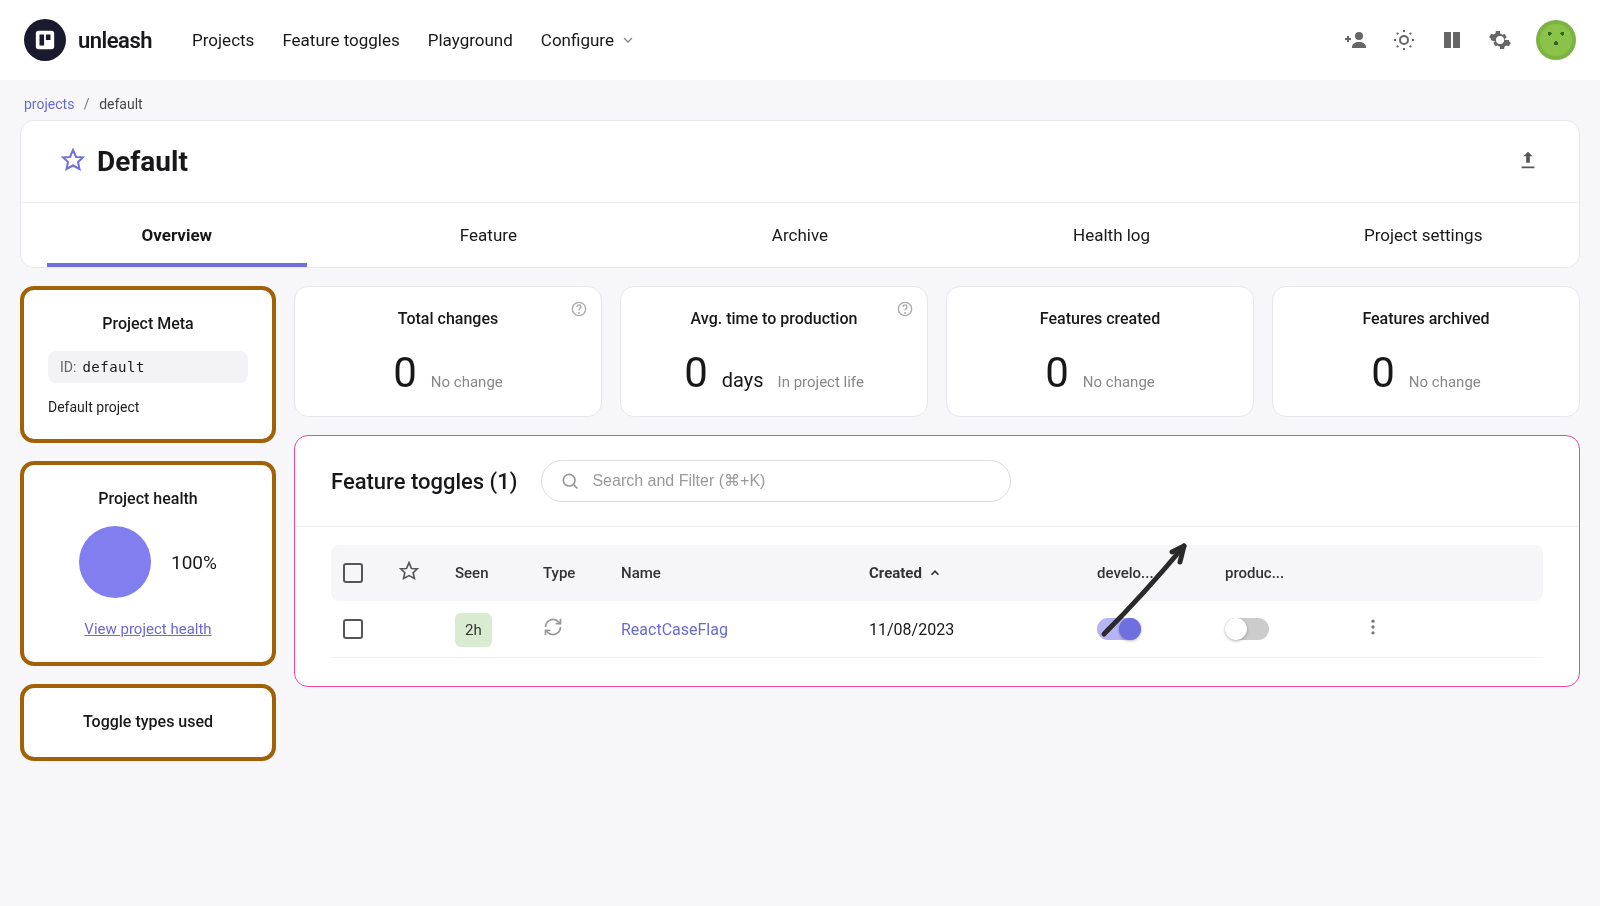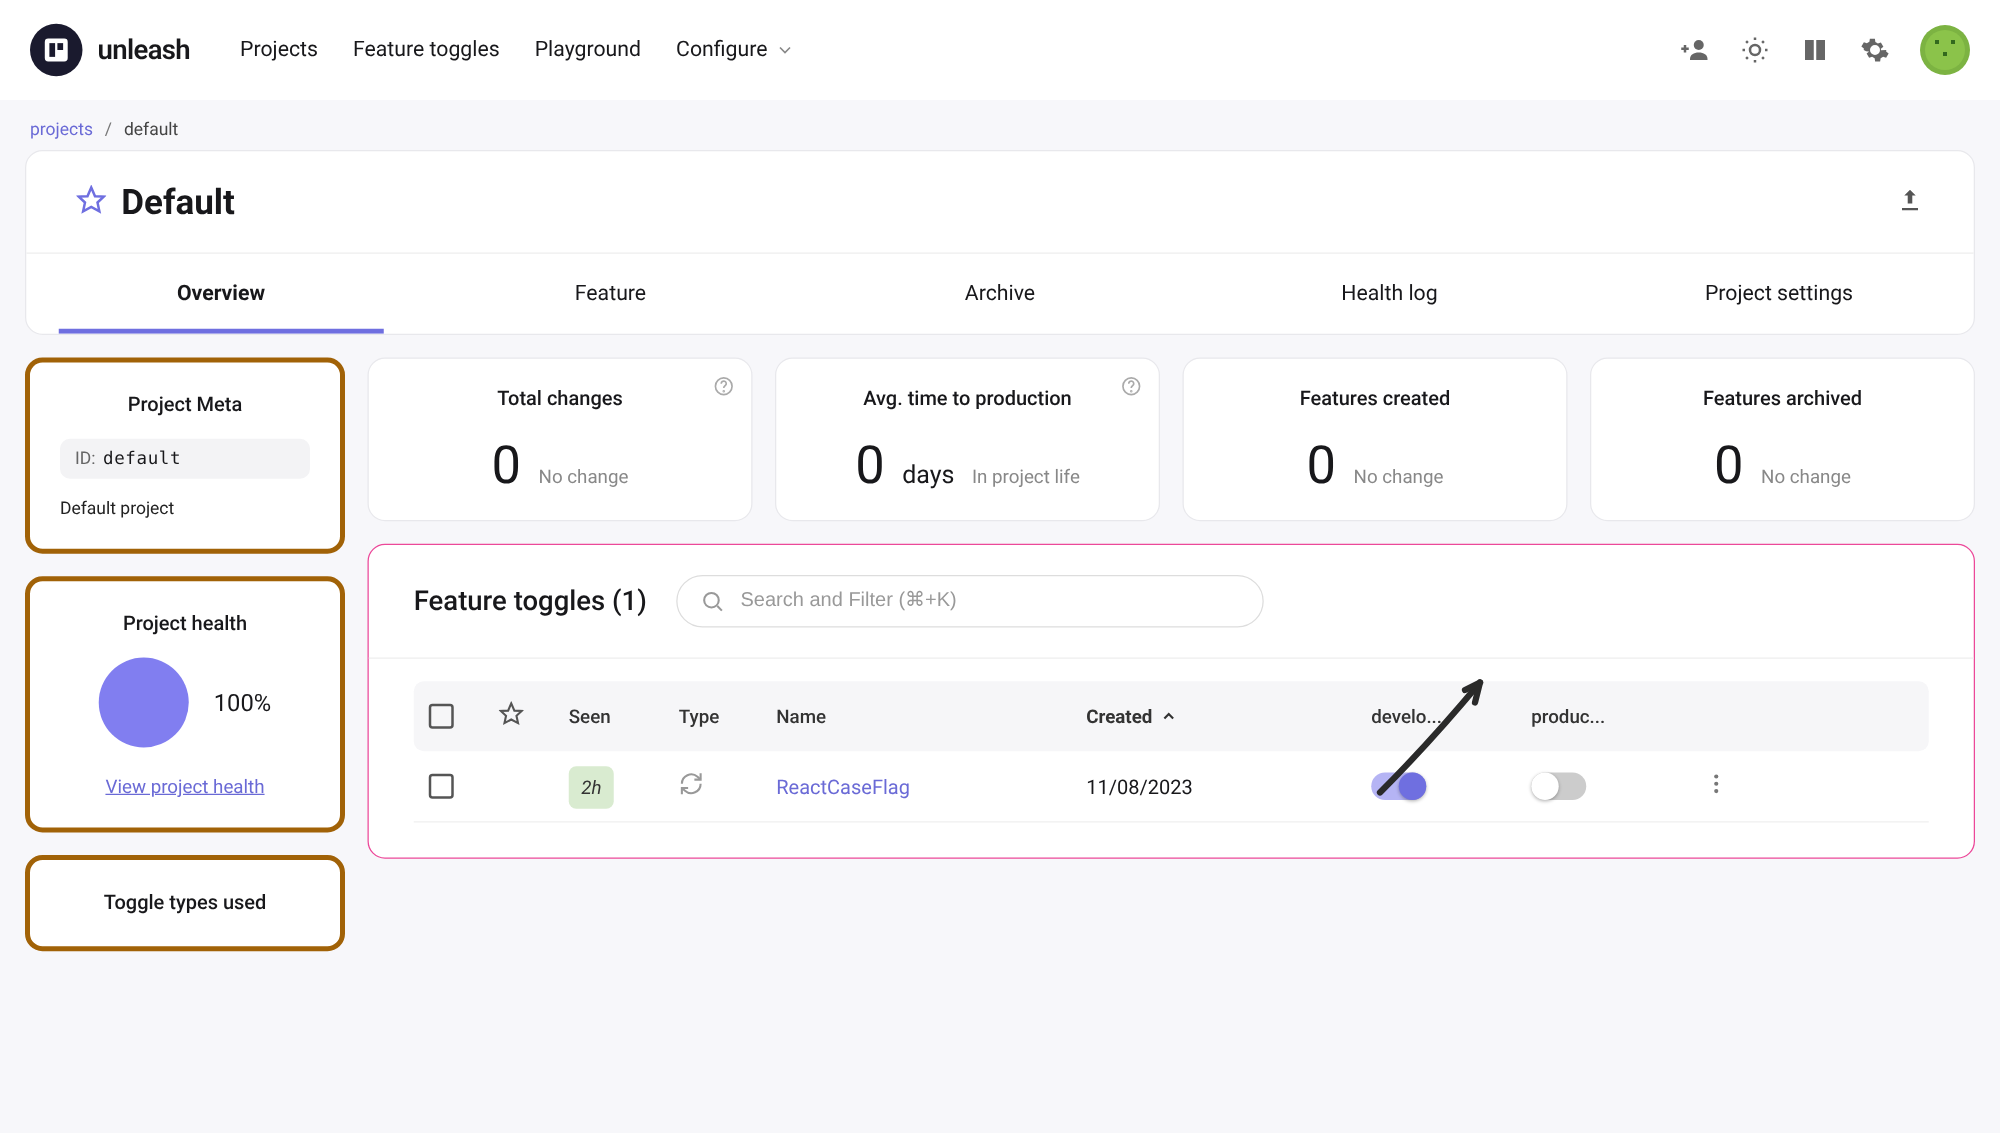--- a/index.html
+++ b/index.html
@@ -63,21 +63,21 @@
 .header-actions { display:flex; align-items:center; gap:20px; margin-left:auto; }
 .icon-btn { color:#555; cursor:pointer; display:flex; padding:4px; }
 .divider-v { width:1px; height:26px; background:#e0e0e0; }
 .primary-btn { background:#6f6fe0; color:#fff; border:none; border-radius:6px; padding:14px 18px; font-size:16px; font-weight:500; cursor:pointer; }
 .table-wrap { padding: 18px 36px 0; }
 .thead, .trow { display:grid; grid-template-columns: 48px 48px 80px 70px 240px 220px 120px 110px 60px; align-items:center; gap:8px; padding:16px 12px; }
 .thead { background:#f6f6f8; border-radius:8px; font-size:15px; color:#333; font-weight:500; }
 .th-sort { display:flex; align-items:center; gap:6px; font-weight:700; cursor:pointer; }
 .trow { border-bottom:1px solid #f0f0f0; }
 .checkbox { width:20px; height:20px; border:2px solid #555; border-radius:3px; cursor:pointer; }
-.seen-chip { background:#d9ebd0; border-radius:6px; padding:8px 10px; font-size:15px; color:#333; width:fit-content;font-style:italic; }
+.seen-chip { background:#d9ebd0; border-radius:6px; padding:8px 10px; font-size:15px; color:#333; width:fit-content; }
 .sync-icon { color:#888; }
 .name-link { color:#6a6ad6; text-decoration:none; cursor:pointer; }
 .switch { width:44px; height:22px; border-radius:999px; position:relative; cursor:pointer; }
 .switch.on { background:#b5b4f4; }
 .switch.off { background:#ccc; }
 .switch::after { content:''; position:absolute; top:0; width:22px; height:22px; border-radius:50%; background:#fff; box-shadow:0 1px 3px rgba(0,0,0,0.3); }
 .switch.on::after { right:0; background:#6f6fe0; }
 .switch.off::after { left:0; }
 .kebab { color:#777; cursor:pointer; text-align:center; }
 .arrow-annotation { position:absolute; pointer-events:none; }

